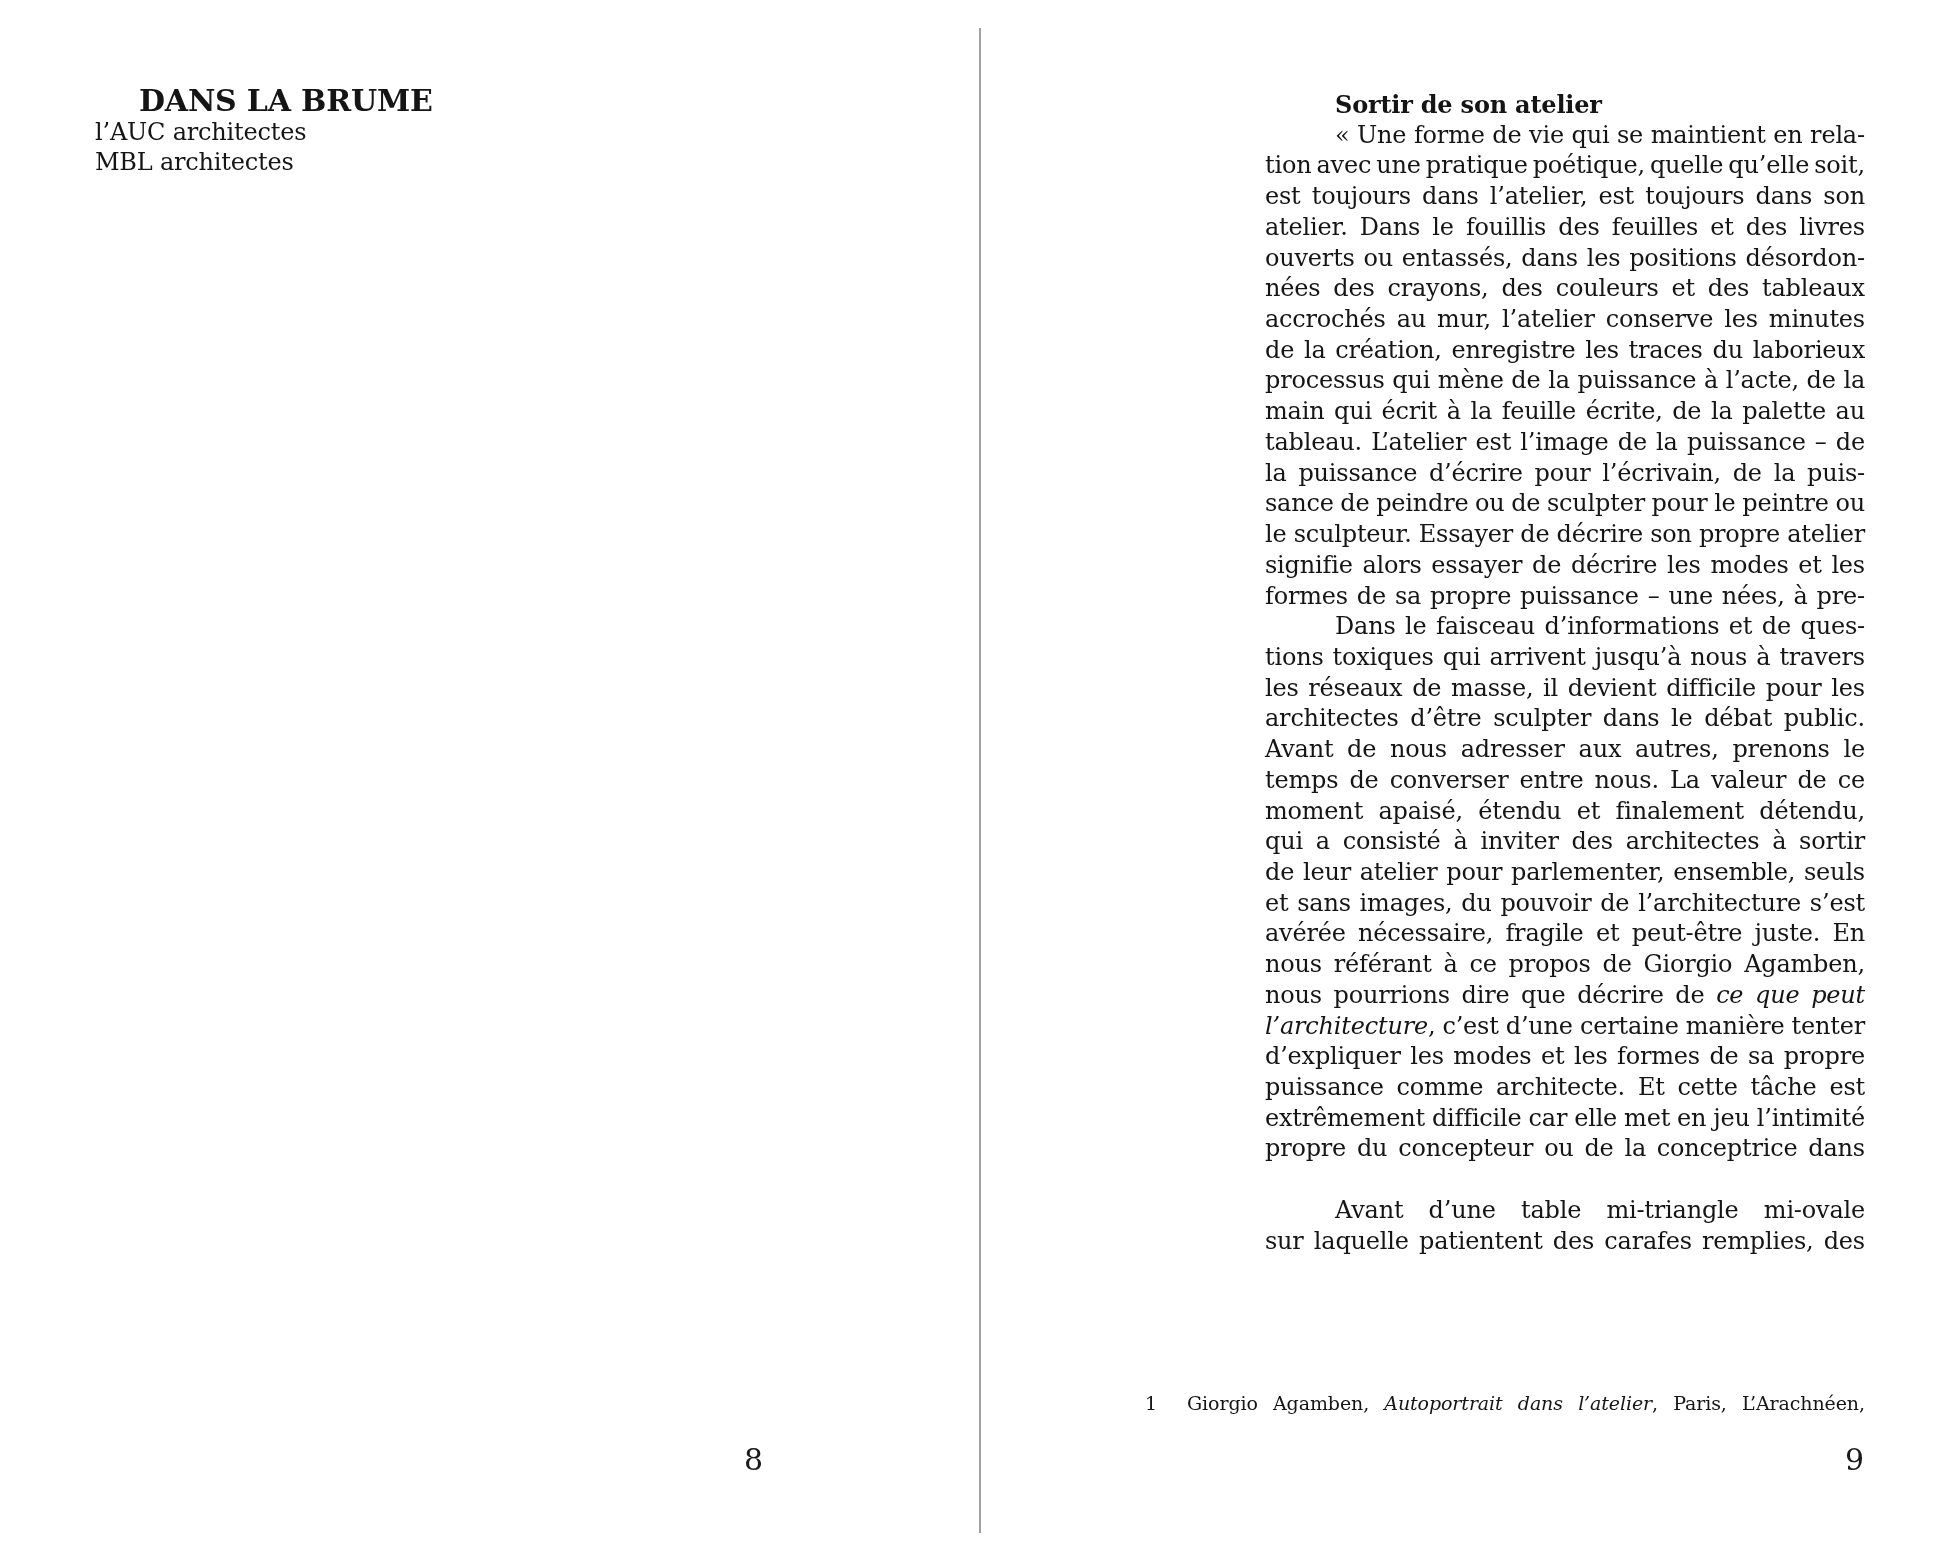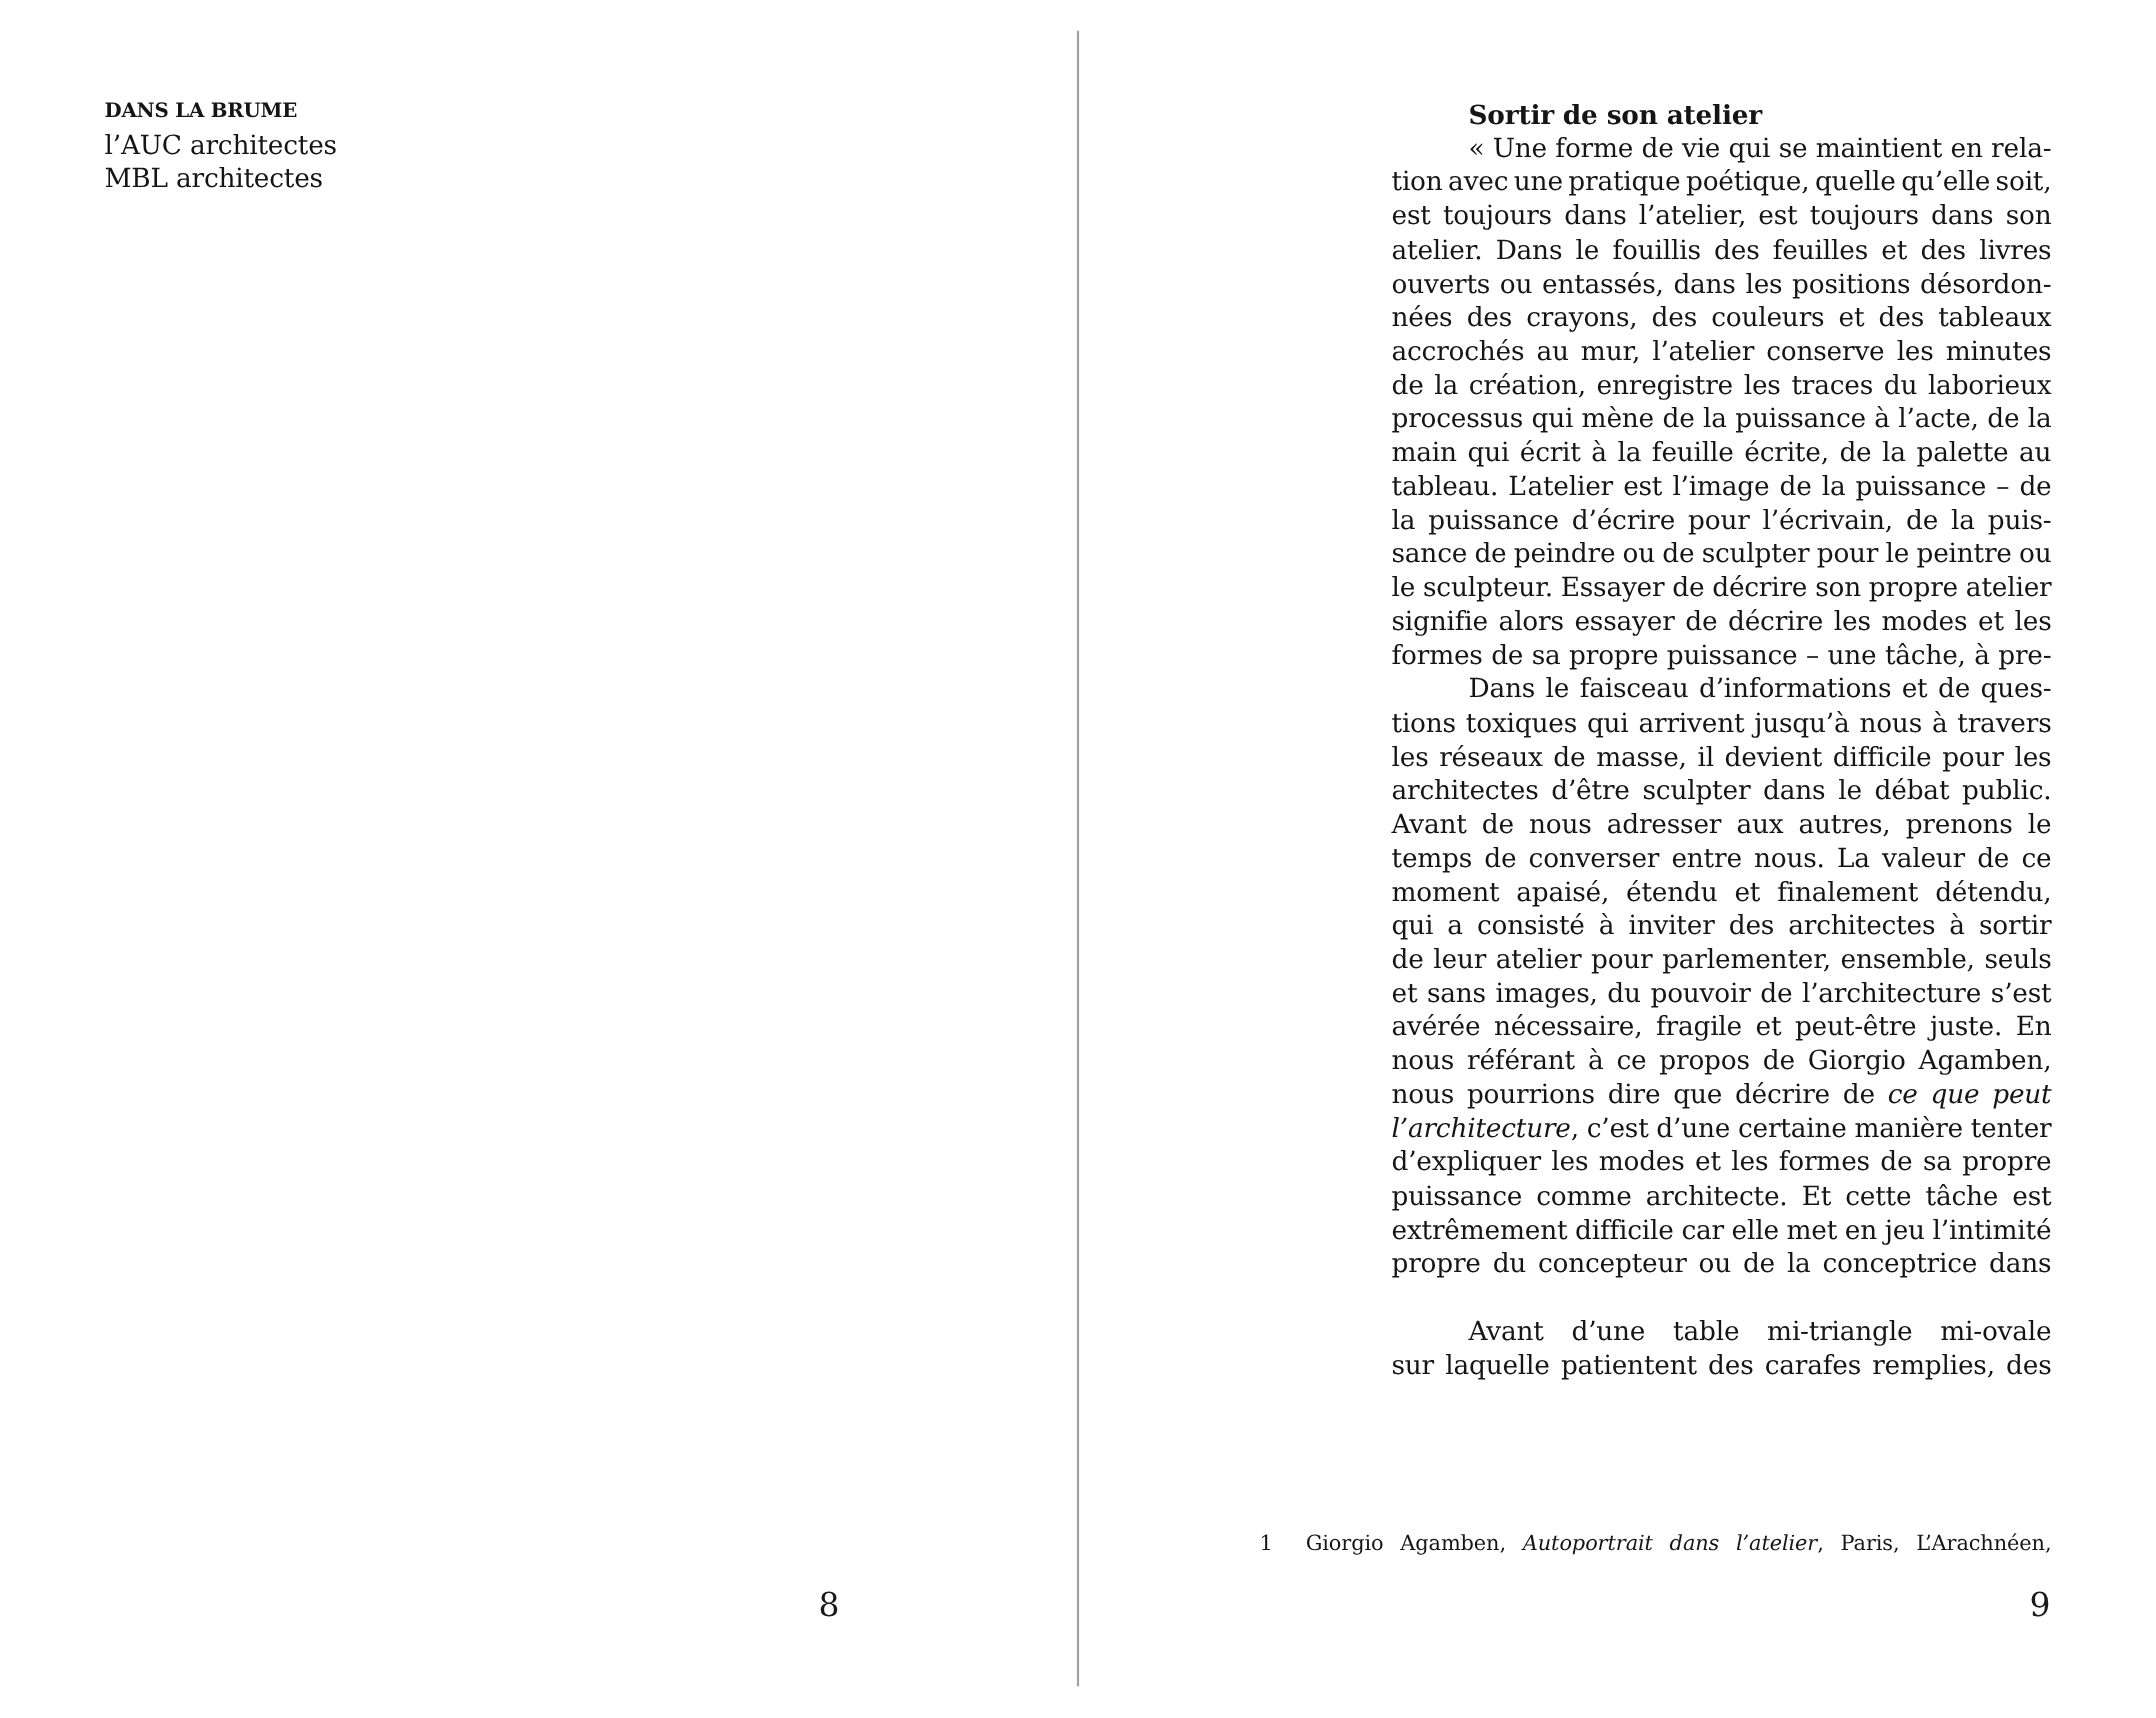--- a/index.html
+++ b/index.html
@@ -13,21 +13,21 @@
     overflow:hidden;
   }
   .spread{position:absolute;inset:0;}
 
   
   .left-head{
     position:absolute;left:95px;top:86px;
     font-size:24px;line-height:30.7px;
     letter-spacing:-0.2px;
   }
-  .left-head .title{font-weight:bold;font-size:18px;}
+  .left-head .title{font-weight:bold;font-size:30px;margin-left:44px;}
 
   
   .divider{
     position:absolute;left:979px;top:28px;
     width:2px;height:1505px;background:#a2a2a2;
   }
 
   
   .column{
     position:absolute;left:1265px;top:90px;width:600px;
@@ -233,21 +233,21 @@
           <span class="tok"><span>les</span></span>
         </div>
         <div class="line j">
           <span class="tok"><span>formes</span></span>
           <span class="tok"><span>de</span></span>
           <span class="tok"><span>sa</span></span>
           <span class="tok"><span>propre</span></span>
           <span class="tok"><span>puissance</span></span>
           <span class="tok"><span>–</span></span>
           <span class="tok"><span>une</span></span>
-          <span class="tok"><span>tâche,</span></span>
+          <span class="tok"><span>nées,</span></span>
           <span class="tok"><span>à</span></span>
           <span class="tok"><span>pre-</span></span>
         </div>
         <div class="line j ind">
           <span class="tok"><span>Dans</span></span>
           <span class="tok"><span>le</span></span>
           <span class="tok"><span>faisceau</span></span>
           <span class="tok"><span>d’informations</span></span>
           <span class="tok"><span>et</span></span>
           <span class="tok"><span>de</span></span>

